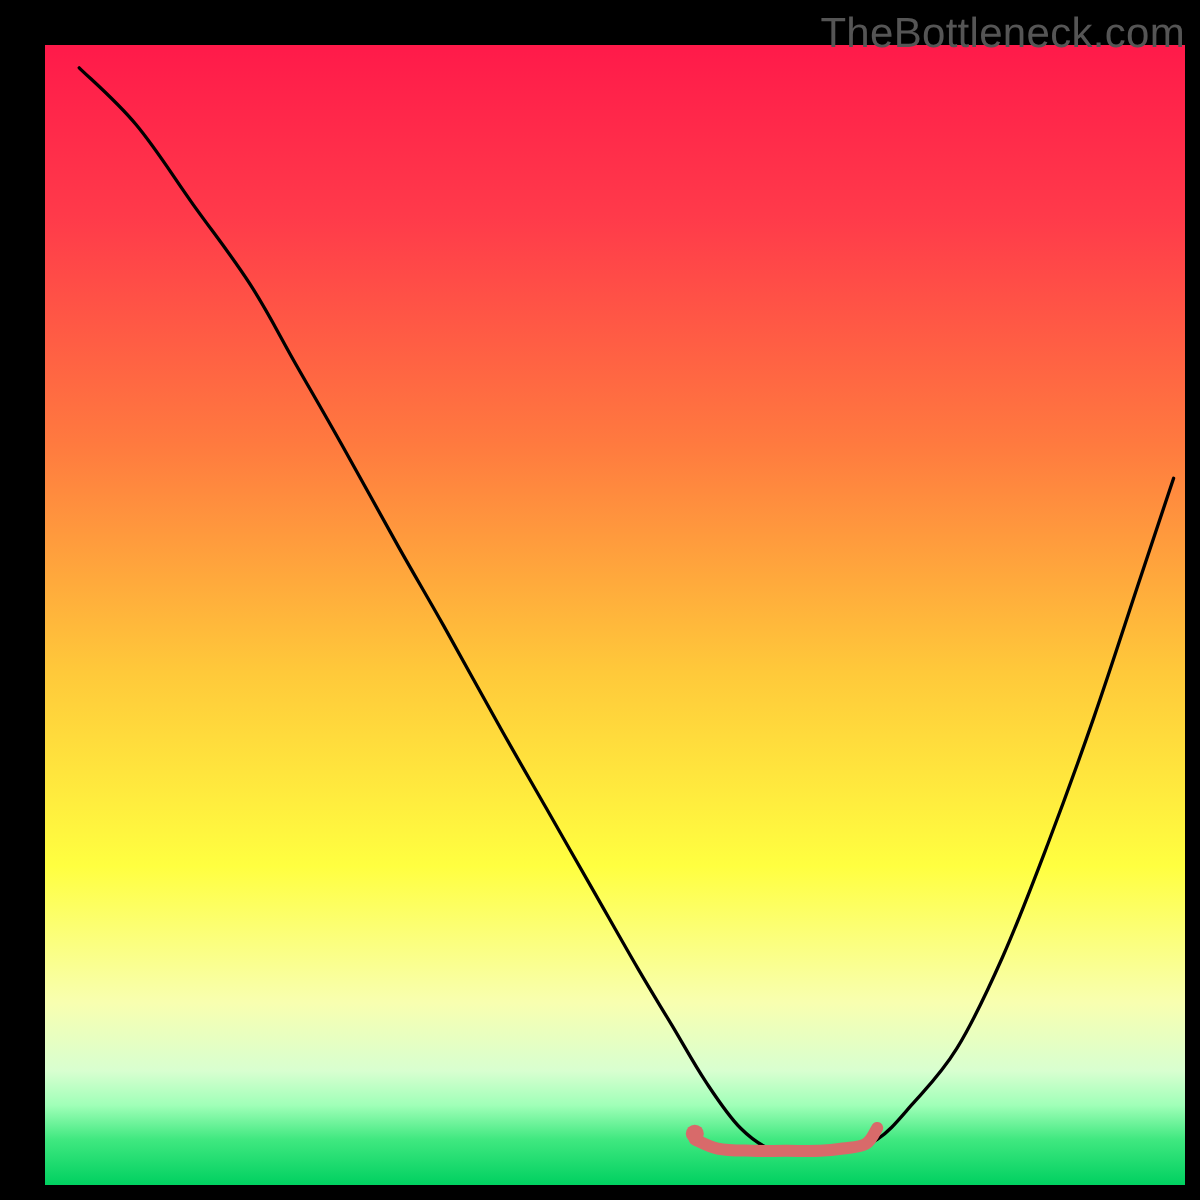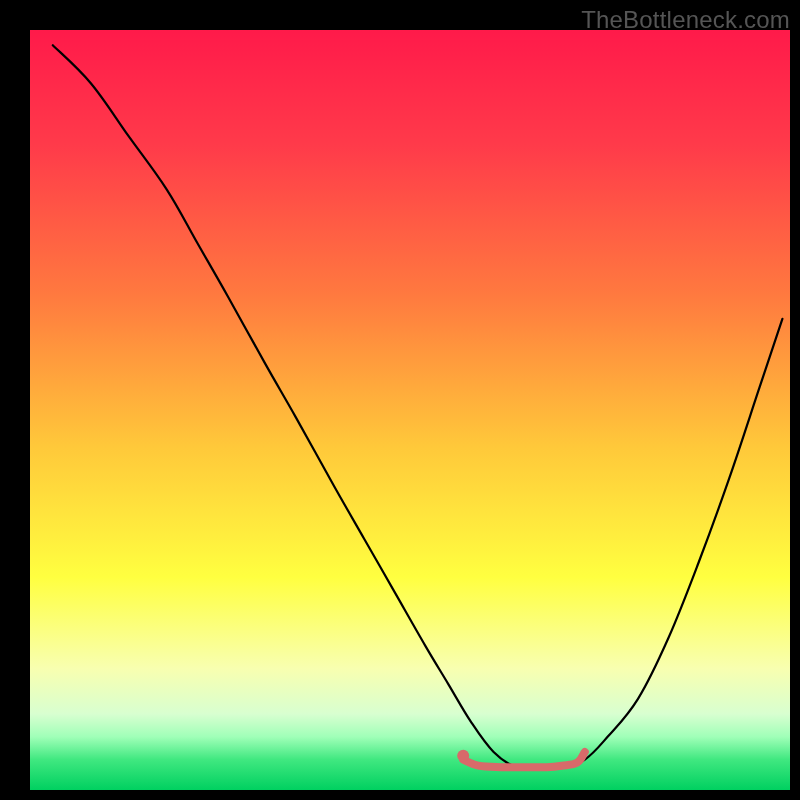--- a/index.html
+++ b/index.html
@@ -24,21 +24,21 @@
     left: 0;
     top: 0;
     width: 760px;
     height: 760px;
   }
   .watermark {
     position: absolute;
     top: 6px;
     right: 10px;
     color: #555;
-    font-size: 24px;
+    font-size: 28px;
     font-weight: 500;
     z-index: 20;
     letter-spacing: 0.2px;
   }
   svg { display: block; }
 </style>
 </head>
 <body>
 
 <div class="watermark">TheBottleneck.com</div>

